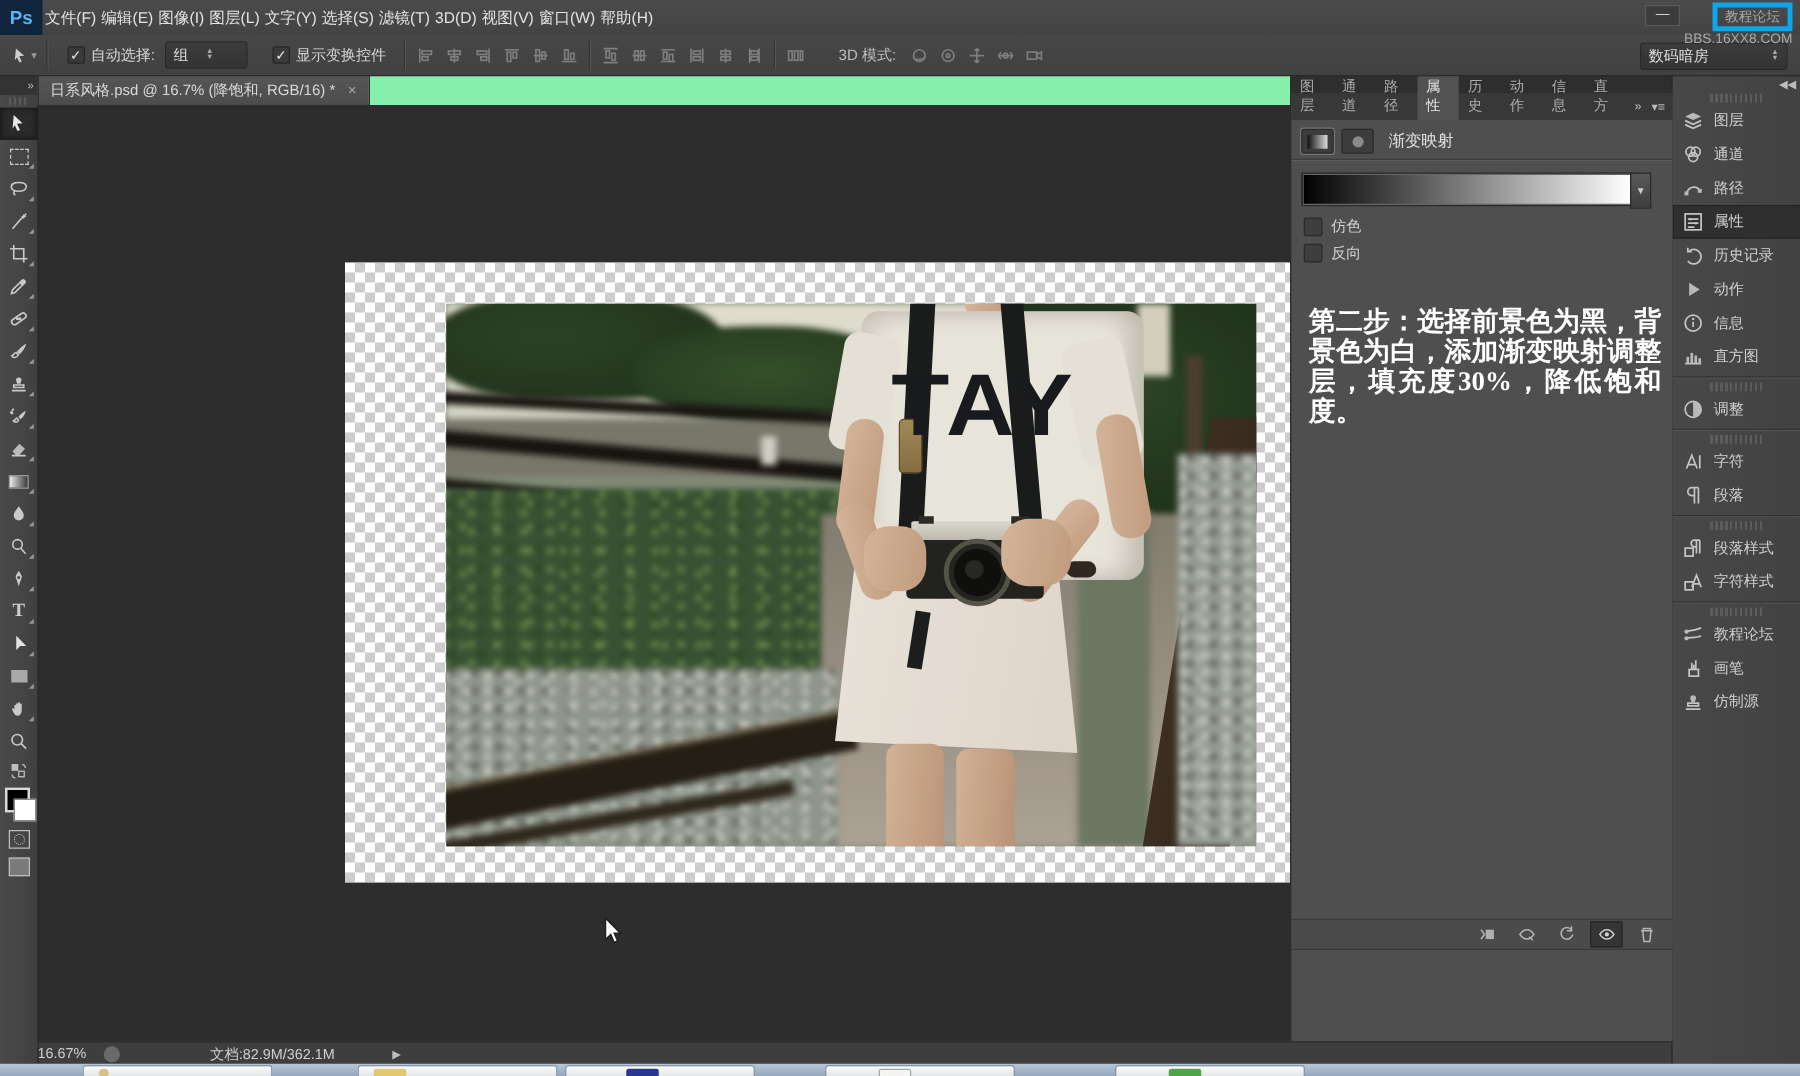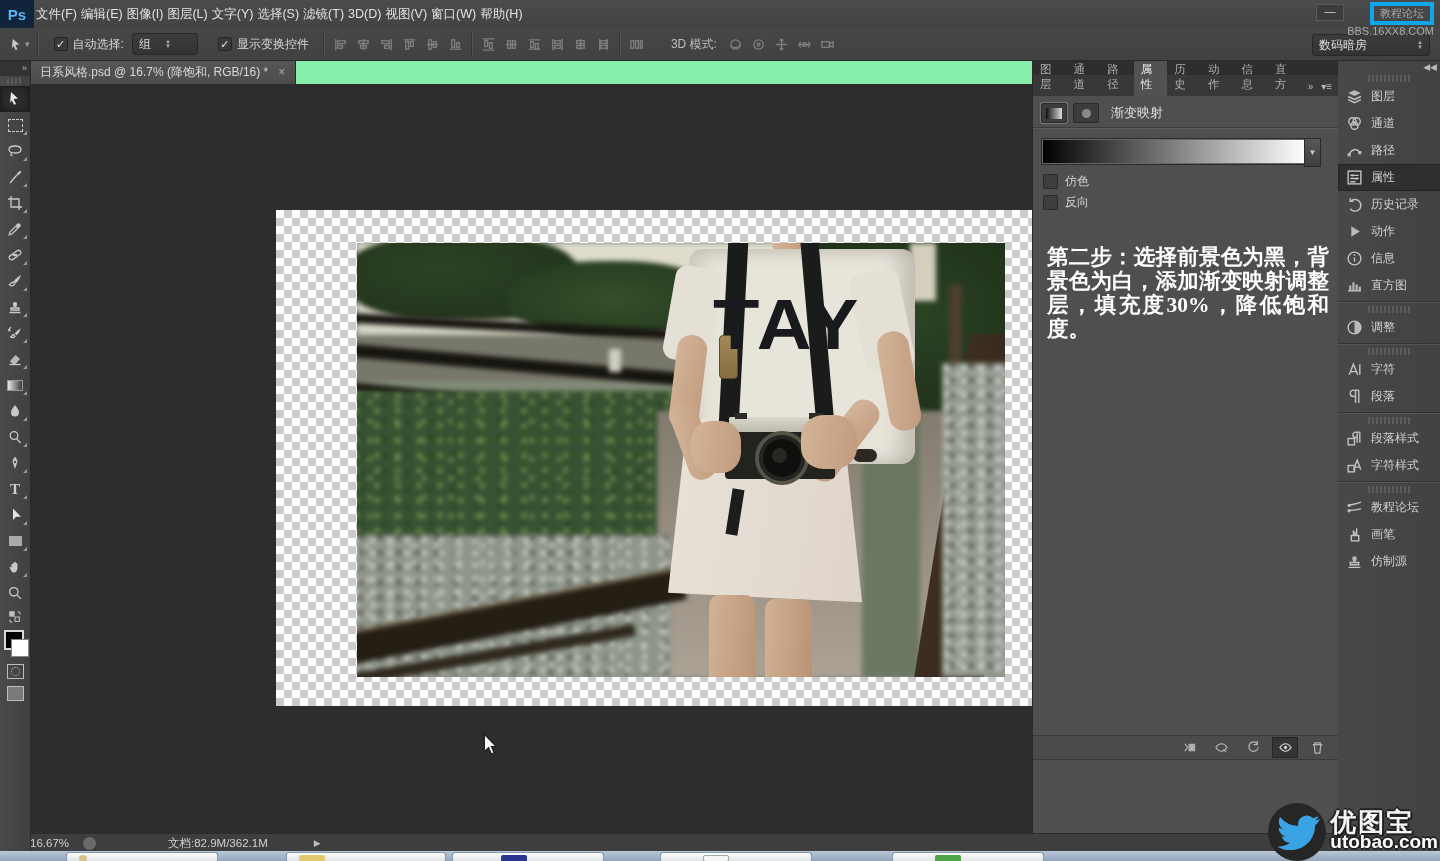--- a/index.html
+++ b/index.html
@@ -723,31 +723,20 @@
         <div class="tb-blob" style="left:48px;background:#28368f"></div>
       </div>
     <div class="tb-btn" style="left:660px;width:150px">
         <div class="tb-blob" style="left:42px;background:#f4f4f2;border:1px solid #9aa;box-sizing:border-box"></div>
       </div>
     <div class="tb-btn" style="left:892px;width:150px">
         <div class="tb-blob" style="left:42px;background:#4fa348"></div>
       </div>
   </div>
 
-  <div id="wm-bottom">
-    <div id="wm-bird">
-      <svg viewBox="0 0 48 40">
-          <path d="M46 6c-1.6.9-3.4 1.5-5.2 1.8A8.6 8.6 0 0044.6 3a17 17 0 01-5.6 2.1A8.8 8.8 0 0024 11a10 10 0 00.2 2A25 25 0 016 4a8.7 8.7 0 002.7 11.7 9 9 0 01-4-1v.1c0 4.2 3 7.8 7 8.6a9 9 0 01-4 .2 8.8 8.8 0 008.2 6.1A17.6 17.6 0 013 33.4 25 25 0 0016.5 37C32 37 41 24.4 41 13.4v-1A17 17 0 0046 6z"></path>
-        </svg>
-    </div>
-    <div id="wm-text">
-      <div id="wm-site">优图宝</div>
-      <div id="wm-url">utobao.com</div>
-    </div>
-  </div>
 
   <div id="cursor" class="abs">
     <svg width="18" height="24" viewBox="0 0 12 18">
         <path d="M1 1v13l3.2-3 2 4.8 2.2-.9-2-4.7H10z" fill="#fff" stroke="#222" stroke-width="1"></path>
       </svg>
   </div>
 
 </div>
 
 </body></html>

